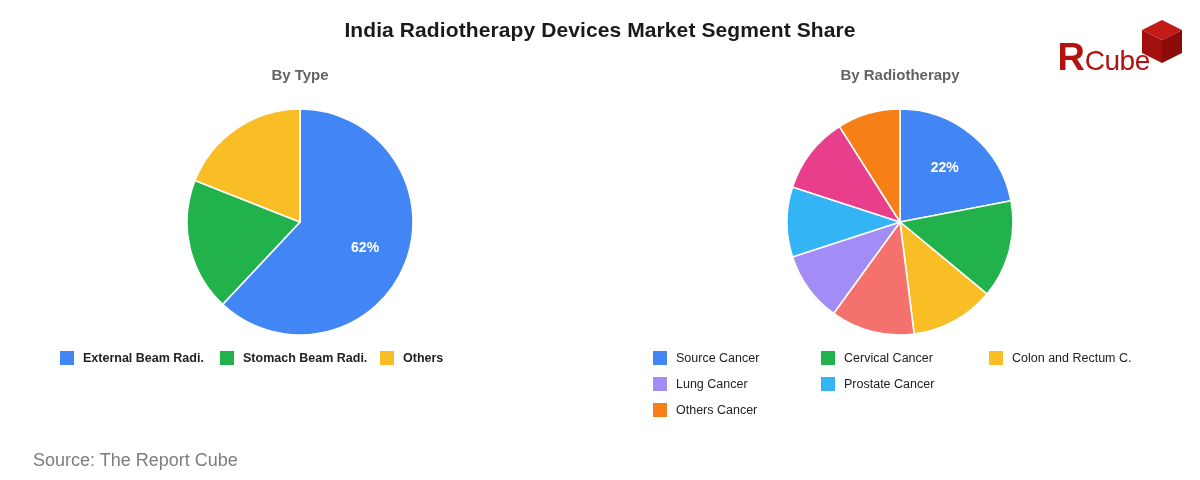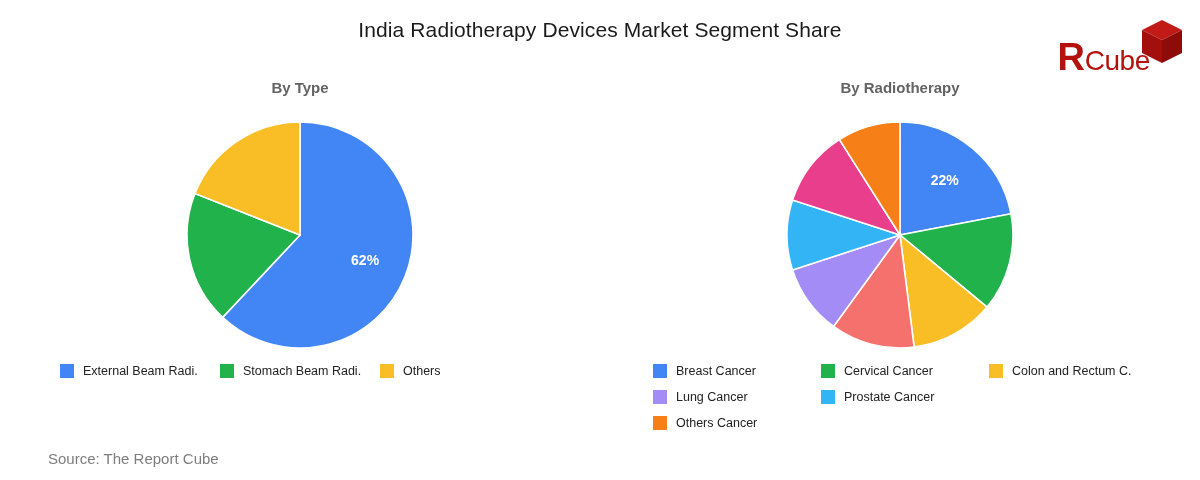--- a/index.html
+++ b/index.html
@@ -24,21 +24,21 @@
   }
 
   
   .main-title {
     position: absolute;
     left: 0;
     top: 18px;
     width: 1200px;
     text-align: center;
     font-size: 21px;
-    font-weight: normal;
+    font-weight: bold;
     color: #1a1a1a;
     letter-spacing: 0.1px;
   }
 
   
   .logo-wrap {
     position: absolute;
     left: 1058px;
     top: 14px;
     width: 132px;
@@ -68,21 +68,21 @@
   }
   .logo-cube-svg {
     position: absolute;
     left: 76px;
     top: 2px;
   }
 
   
   .panel {
     position: absolute;
-    top: 73px;
+    top: 60px;
     height: 380px;
   }
   .panel-left  { left: 20px;  width: 560px; }
   .panel-right { left: 620px; width: 560px; }
 
   .sub-title {
     position: absolute;
     top: 6px;
     width: 100%;
     text-align: center;
@@ -109,21 +109,21 @@
     text-anchor: middle;
     dominant-baseline: middle;
   }
 
   
   .legend {
     position: absolute;
     left: 0;
     width: 100%;
   }
-  .legend-left  { top: 291px; }
+  .legend-left  { top: 291px; font-weight: bold; }
   .legend-right { top: 291px; }
 
   .legend-row {
     display: flex;
     justify-content: flex-start;
     margin-bottom: 12px;
   }
   .legend-item {
     display: flex;
     align-items: center;
@@ -142,23 +142,23 @@
   .legend-left .legend-row { padding-left: 40px; }
   .legend-left .legend-item { width: 160px; }
 
   
   .legend-right .legend-row { padding-left: 33px; }
   .legend-right .legend-item { width: 168px; }
 
   
   .source-note {
     position: absolute;
-    left: 48px;
+    left: 33px;
     top: 450px;
-    font-size: 15px;
+    font-size: 18px;
     color: #7d7d7d;
   }
 </style>
 </head>
 <body>
 
 <div id="chart-root">
 
   <div class="main-title">India Radiotherapy Devices Market Segment Share</div>
 
@@ -227,21 +227,21 @@
         <g id="pie-app-labels">
             <text x="160.7" y="62.0" class="slice-label">22%</text>
           </g>
       </svg>
     </div>
 
     <div class="legend legend-right" id="legend-by-application">
         <div class="legend-row">
           <div class="legend-item">
             <span class="legend-swatch" style="background: rgb(66, 133, 244);"></span>
-            <span class="legend-label">Breast Cancer</span>
+            <span class="legend-label">Source Cancer</span>
           </div>
           <div class="legend-item">
             <span class="legend-swatch" style="background: rgb(34, 178, 76);"></span>
             <span class="legend-label">Cervical Cancer</span>
           </div>
           <div class="legend-item">
             <span class="legend-swatch" style="background: rgb(249, 189, 38);"></span>
             <span class="legend-label">Colon and Rectum C.</span>
           </div>
         </div>

